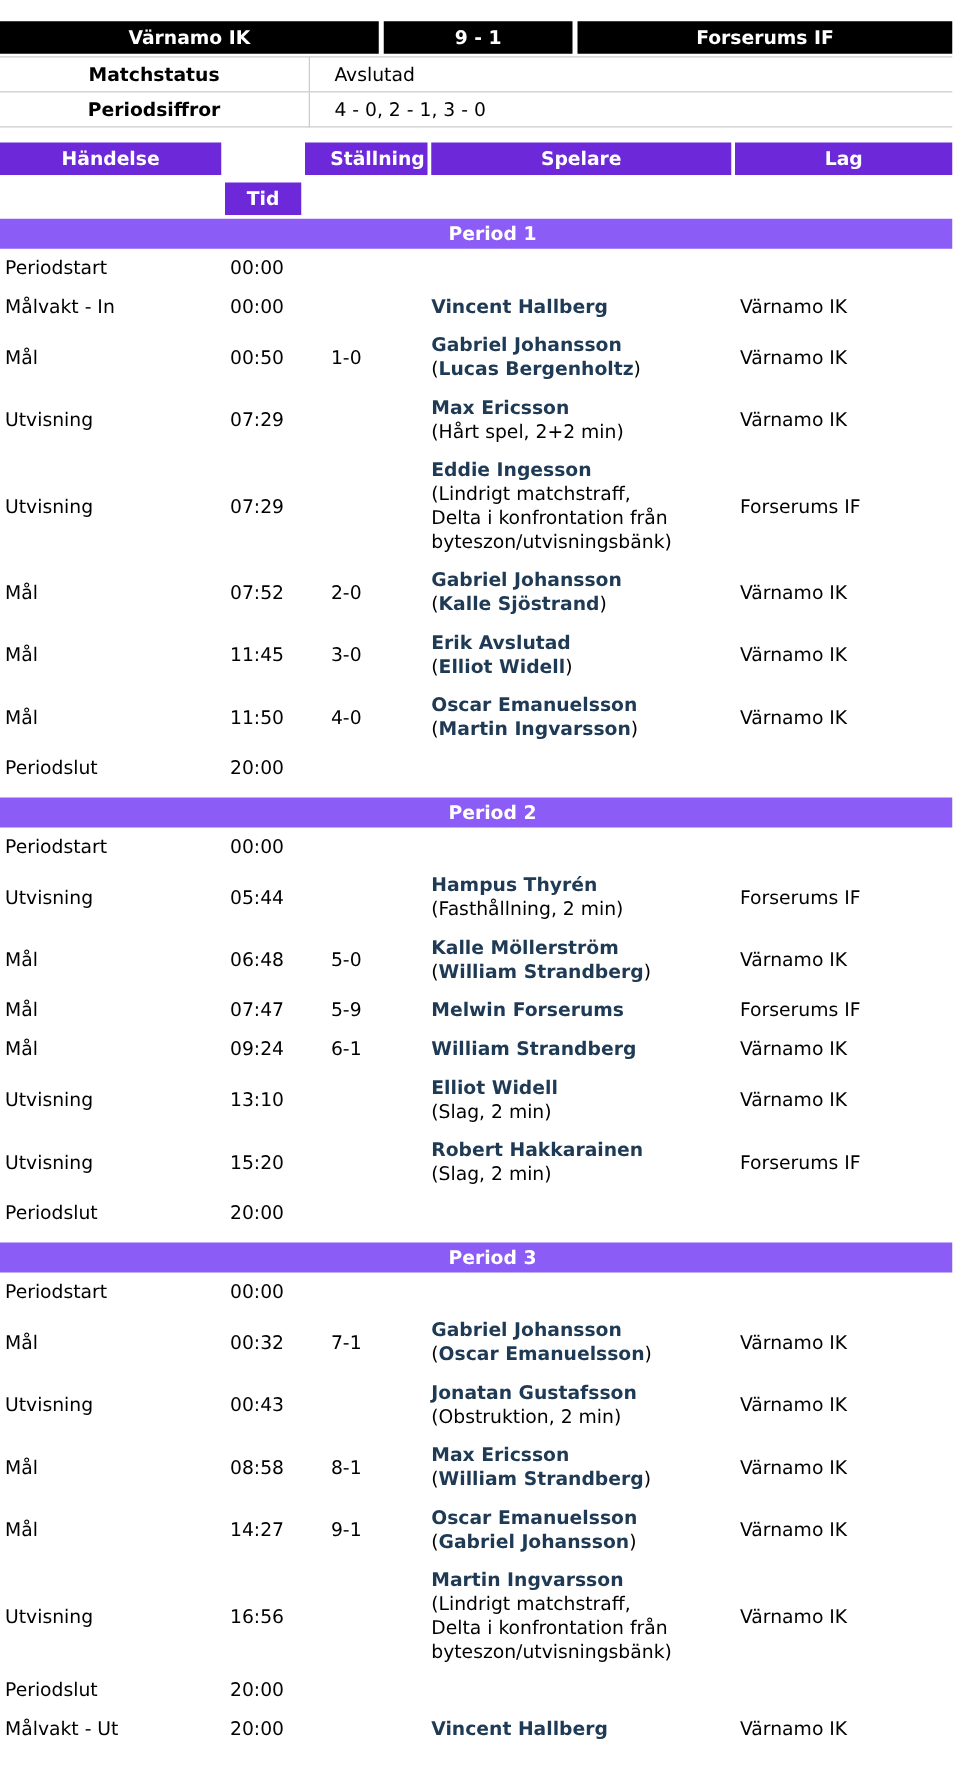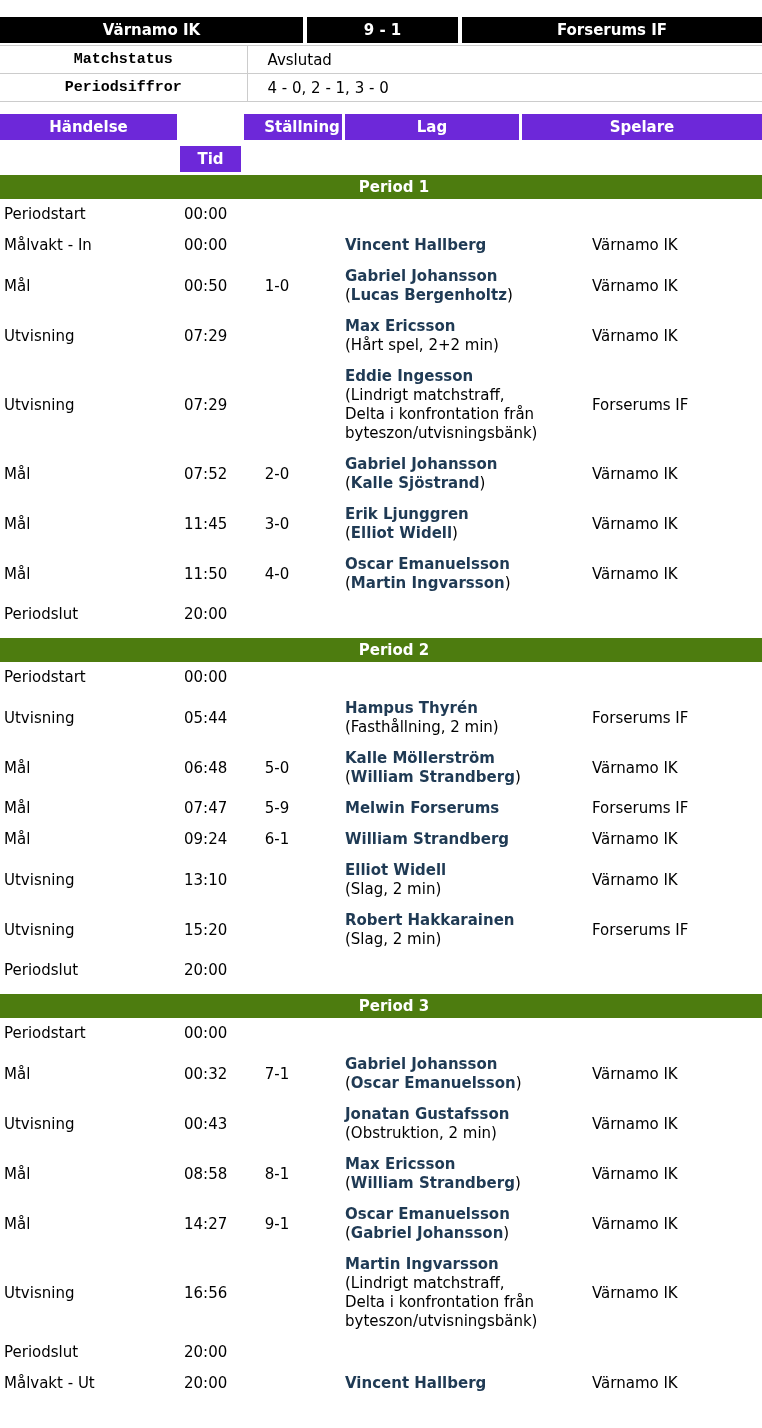--- a/index.html
+++ b/index.html
@@ -24,40 +24,39 @@
 
   
   .infotable { width: 100%; border-collapse: collapse; margin-top: 2px; }
   .infotable td {
     border-top: 1px solid #cccccc; border-bottom: 1px solid #cccccc;
     height: 28px; vertical-align: middle;
   }
   .infotable td.ilabel {
     width: 247px; text-align: center; font-weight: bold;
     border-right: 1px solid #cccccc;
-    font-family: Liberation Mono, monospace;
   }
   .infotable td.ivalue { padding-left: 20px; }
   .ivalue .vbold { font-weight: bold; }
 
   
   .events { margin-top: 12px; }
   .ev-header { display: flex; gap: 3px; margin-bottom: 3px; }
   .ev-header .hcell {
     background: #6d28d9; color: #fff; font-weight: bold; height: 26px;
     display: flex; align-items: center; justify-content: center;
   }
   .h-type { width: 177px; }
   .h-time { width: 61px; margin-top: 32px; }
   .h-score { width: 98px; padding-left: 18px; }
   .h-player { width: 240px; }
   .h-team { flex: 1; }
 
   .period-band {
-    background: #4d7c0f; color: #fff; font-weight: bold; height: 24px;
+    background: #8b5cf6; color: #fff; font-weight: bold; height: 24px;
     display: flex; align-items: center; justify-content: center; padding-left: 26px;
   }
   .period-section + .period-section .period-band { margin-top: 8px; }
 
   .ev-row {
     display: grid;
     grid-template-columns: 180px 62px 100px 243px 177px;
     align-items: center;
     padding: 6px 0;
     line-height: 19px;
@@ -94,22 +93,22 @@
         <td class="ivalue"><span class="vbold"></span><span>4 - 0, 2 - 1, 3 - 0</span></td>
       </tr>
     </tbody>
   </table>
 
   <div class="events">
     <div class="ev-header">
       <div class="hcell h-type">Händelse</div>
       <div class="hcell h-time">Tid</div>
       <div class="hcell h-score">Ställning</div>
+      <div class="hcell h-player">Spelare</div>
       <div class="hcell h-team">Lag</div>
-      <div class="hcell h-player">Spelare</div>
     </div>
     <div id="periods">
         <section class="period-section">
           <div class="period-band">Period 1</div>
           <div class="ev-row">
     <div class="c-type">Periodstart</div>
     <div class="c-time">00:00</div>
     <div class="c-score"></div>
     <div class="c-player"></div>
     <div class="c-team"></div>
@@ -163,21 +162,21 @@
               <div class="pname">Gabriel Johansson</div>
               <div class="pnote">(<span class="assist-name">Kalle Sjöstrand</span>)</div>
             </div>
     <div class="c-team">Värnamo IK</div>
   </div>
           <div class="ev-row">
     <div class="c-type">Mål</div>
     <div class="c-time">11:45</div>
     <div class="c-score">3-0</div>
     <div class="c-player">
-              <div class="pname">Erik Ljunggren</div>
+              <div class="pname">Erik Avslutad</div>
               <div class="pnote">(<span class="assist-name">Elliot Widell</span>)</div>
             </div>
     <div class="c-team">Värnamo IK</div>
   </div>
           <div class="ev-row">
     <div class="c-type">Mål</div>
     <div class="c-time">11:50</div>
     <div class="c-score">4-0</div>
     <div class="c-player">
               <div class="pname">Oscar Emanuelsson</div>

